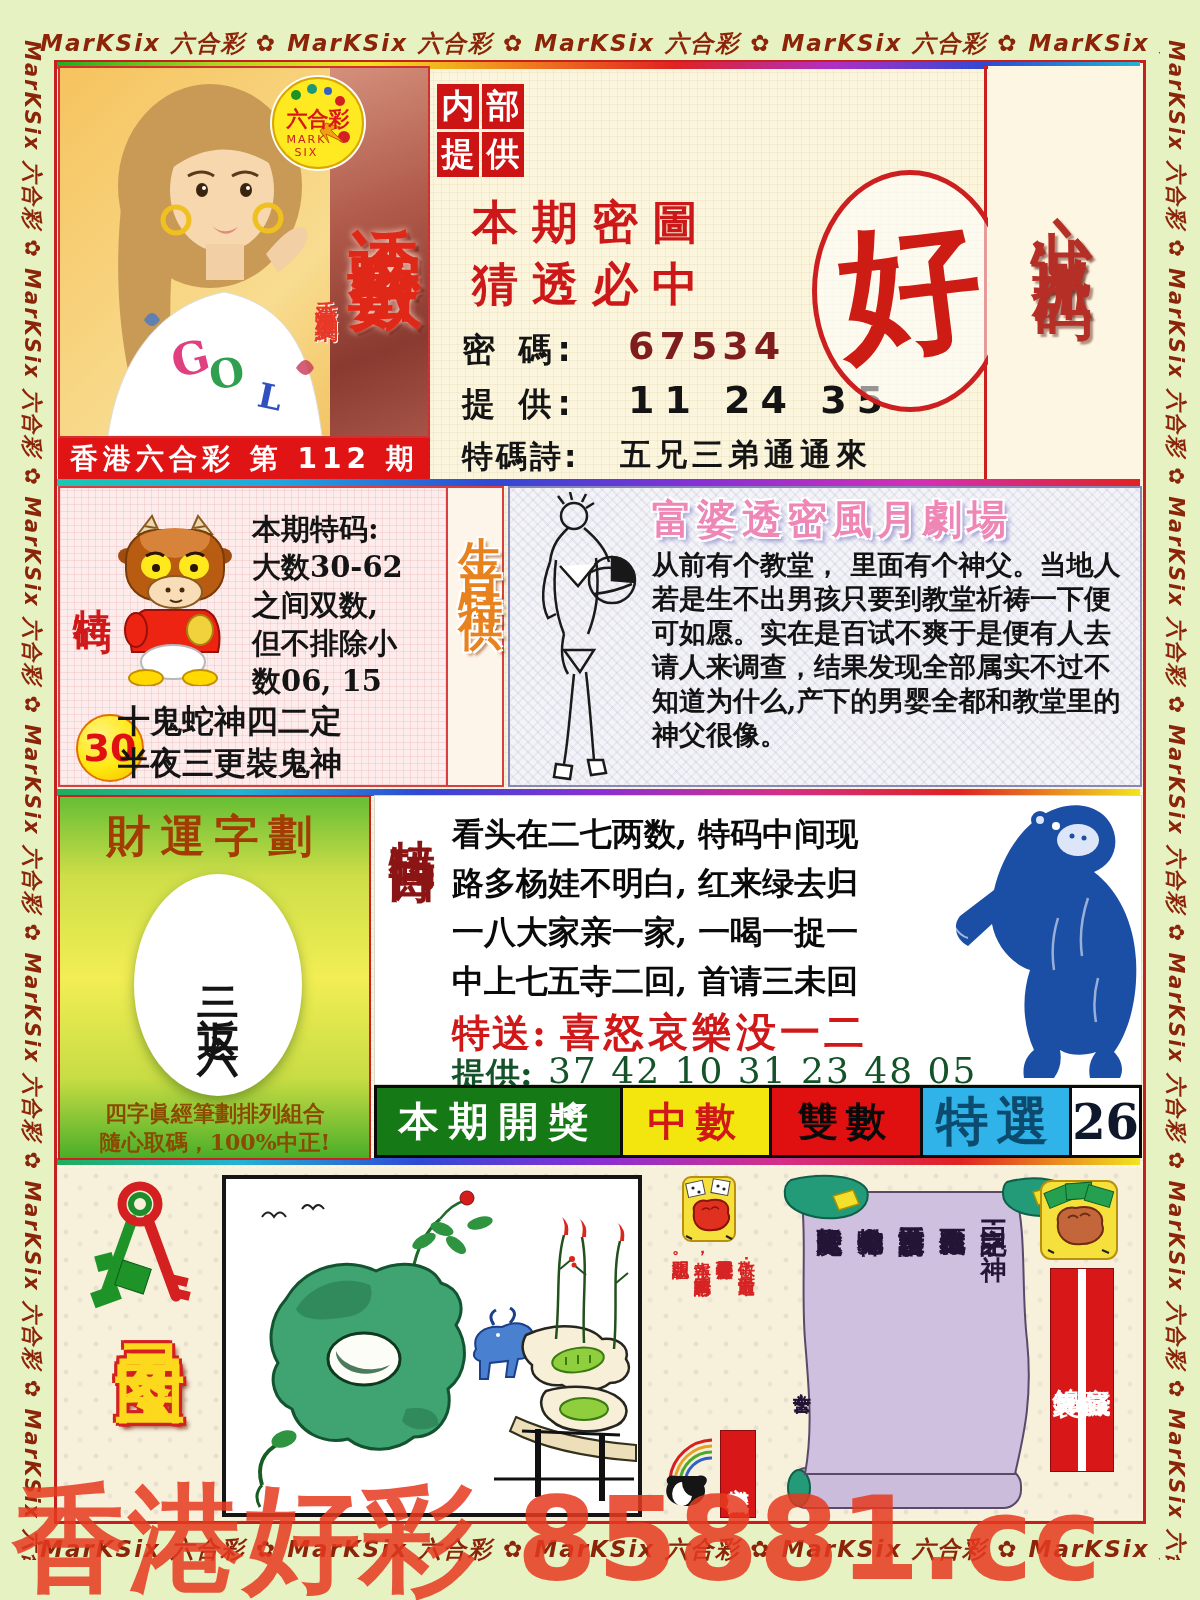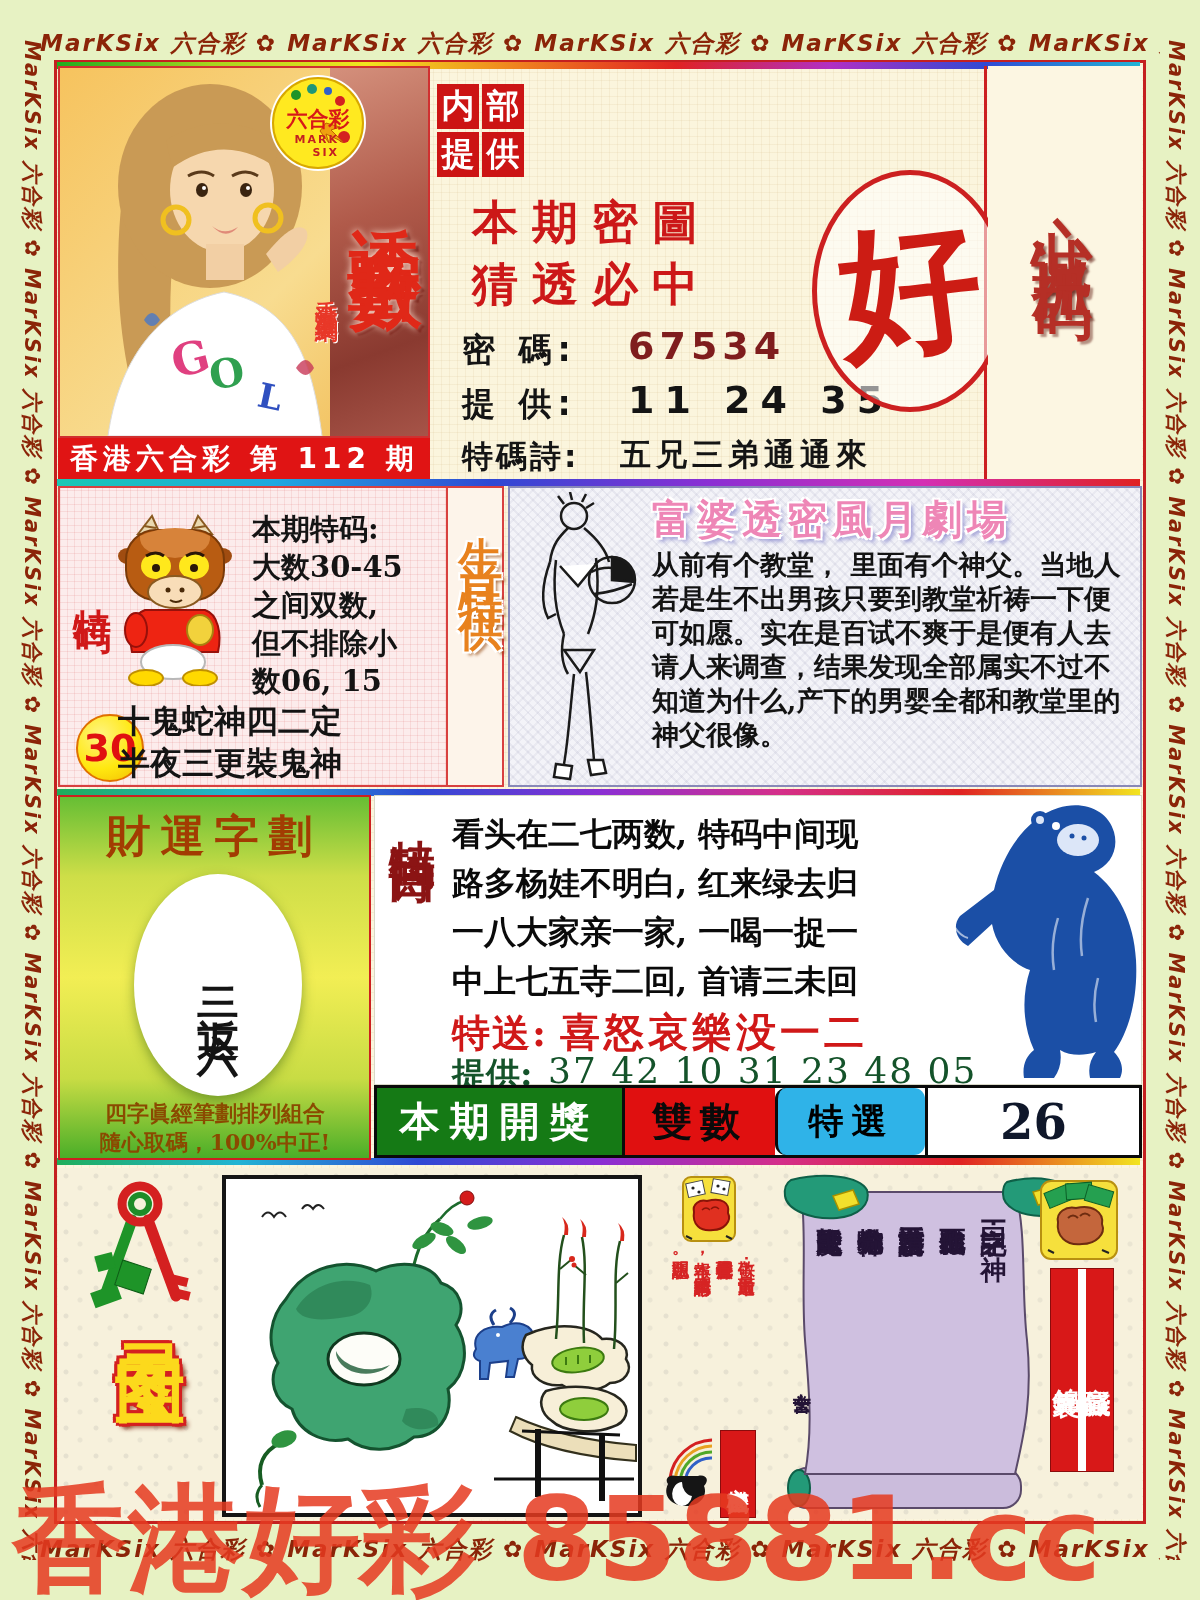--- a/index.html
+++ b/index.html
@@ -99,21 +99,21 @@
   <div class="abs" style="left:272px;top:77px;width:88px;height:88px;border-radius:50%;background:#ffe920;border:2px solid #d8a800;box-shadow:0 0 0 2px #fff;">
     <svg width="88" height="88" viewBox="0 0 88 88" style="position:absolute;left:0;top:0;">
       <circle cx="22" cy="16" r="5" fill="#1e9428"></circle>
         <circle cx="38" cy="10" r="5" fill="#1f9678"></circle>
       <circle cx="54" cy="12" r="4" fill="#3060c8"></circle>
         <circle cx="66" cy="22" r="5" fill="#d42020"></circle>
       <circle cx="70" cy="58" r="6" fill="#d42020"></circle>
       <path d="M52,44 l14,4 l-9,3 l12,12 l-17,-8 l3,9 l-9,-12 Z" fill="#f0a010" stroke="#c06000" stroke-width="1"></path>
     </svg>
     <div class="abs" style="left:0;top:26px;width:88px;text-align:center;color:#d81818;font-size:21px;font-weight:bold;">六合彩</div>
-    <div class="abs" style="left:0;top:54px;width:65px;text-align:right;color:#c42020;font-size:11px;font-weight:bold;letter-spacing:2px;">MARK SIX</div>
+    <div class="abs" style="left:0;top:54px;width:65px;text-align:center;color:#c42020;font-size:11px;font-weight:normal;letter-spacing:2px;">MARK SIX</div>
   </div>
 
   <div class="abs vtext serif" style="left:336px;top:168px;height:266px;font-size:74px;font-weight:bold;color:#e02818;letter-spacing:16px;text-shadow:0 0 7px #ffd8c8,3px 3px 2px #6e1008;">透密數</div>
   <div class="abs vtext" style="left:312px;top:282px;height:160px;font-size:23px;font-weight:bold;color:#e83828;letter-spacing:5px;text-shadow:1px 1px 0 #fff;">香港富婆網</div>
 
   <div class="abs" style="left:58px;top:438px;width:372px;height:41px;background:#e01414;color:#fff;font-size:28px;font-weight:bold;letter-spacing:5px;display:flex;align-items:center;padding-left:12px;box-sizing:border-box;">香港六合彩 第 112 期</div>
 
   <div class="stampgrid">
     <div class="stampcell">内</div>
     <div class="stampcell">部</div>
@@ -161,21 +161,21 @@
     <path d="M45,96 L105,96 C118,100 122,120 118,138 L32,138 C28,120 32,100 45,96 Z" fill="#ee2412" stroke="#98100a" stroke-width="2"></path>
     <ellipse cx="100" cy="116" rx="13" ry="15" fill="#f2d23c" stroke="#a88210" stroke-width="2"></ellipse>
     <ellipse cx="36" cy="116" rx="11" ry="17" fill="#ee2412" stroke="#98100a" stroke-width="2"></ellipse>
     <ellipse cx="73" cy="148" rx="32" ry="17" fill="#ffffff" stroke="#b8b8b8" stroke-width="2"></ellipse>
     <ellipse cx="46" cy="164" rx="17" ry="8" fill="#ffd900" stroke="#c09000" stroke-width="2"></ellipse>
     <ellipse cx="100" cy="164" rx="17" ry="8" fill="#ffd900" stroke="#c09000" stroke-width="2"></ellipse>
   </svg>
   <div class="abs vtext" style="left:66px;top:578px;height:120px;font-size:38px;font-weight:bold;color:#d01818;letter-spacing:10px;">特码</div>
   <div class="abs" style="left:76px;top:714px;width:64px;height:64px;border-radius:50%;background:radial-gradient(circle at 35% 30%,#fff480,#ffe810 55%,#f0b800);border:2px solid #e07000;display:flex;align-items:center;justify-content:center;font-size:38px;font-weight:bold;color:#e01010;">30</div>
   <div class="abs pre serif" style="left:252px;top:510px;font-size:29px;font-weight:bold;line-height:38px;color:#141414;">本期特码:
-大数30-45
+大数30-62
 之间双数,
 但不排除小
 数06, 15</div>
   <div class="abs pre serif" style="left:118px;top:700px;font-size:32px;font-weight:bold;line-height:42px;color:#141414;">十鬼蛇神四二定
 半夜三更裝鬼神</div>
   <div class="abs" style="left:446px;top:488px;width:56px;height:297px;background:#fdf4ea;border-left:2px solid #d84040;box-sizing:border-box;">
     <div class="vtext serif outline-white" style="position:absolute;left:4px;top:14px;height:285px;font-size:44px;font-weight:bold;color:#e8821e;letter-spacing:24px;">生肖特供</div>
   </div>
 
   <div class="abs weave" style="left:508px;top:486px;width:634px;height:301px;border:2px solid #8888b8;box-sizing:border-box;"></div>
@@ -230,22 +230,23 @@
     <circle cx="134" cy="38" r="2.5" fill="#1b4fa6"></circle>
       <circle cx="146" cy="40" r="2.5" fill="#1b4fa6"></circle>
     <circle cx="102" cy="22" r="9" fill="#1b4fa6"></circle>
       <circle cx="102" cy="22" r="4" fill="#dce6f8"></circle>
     <path d="M150,100 q-10,30 -6,58 M120,120 q-8,26 -4,52 M160,180 q-6,22 -2,44" stroke="#ffffff" stroke-width="2.5" fill="none" opacity="0.55"></path>
     <path d="M16,128 q6,10 14,12" stroke="#fff" stroke-width="2" fill="none" opacity="0.6"></path>
   </svg>
 
   <div class="drawstrip">
     <div class="dcell" style="width:245px;background:#157a15;color:#fff;font-size:40px;letter-spacing:10px;">本期開獎</div>
+    <div class="dcell" style="width:150px;background:#f2e60e;color:#d01818;font-size:40px;letter-spacing:8px;">中數</div>
     <div class="dcell" style="width:153px;background:#e01010;color:#0a0a0a;font-size:40px;letter-spacing:8px;">雙數</div>
-    <div class="dcell" style="width:150px;background:#2fb3e8;color:#000000;font-size:35px;letter-spacing:8px;border-radius:11px;">特選</div>
+    <div class="dcell" style="width:150px;background:#2fb3e8;color:#0c4a6e;font-size:52px;letter-spacing:8px;">特選</div>
     <div class="dcell serif" style="flex:1;background:#fff;color:#0f172a;font-size:48px;">26</div>
   </div>
 
   <div class="abs squiggle" style="left:58px;top:1168px;width:1084px;height:351px;"></div>
 
   <svg class="abs" style="left:88px;top:1178px;" width="104" height="146" viewBox="0 0 104 146">
     <line x1="44" y1="42" x2="16" y2="120" stroke="#1e9428" stroke-width="11" stroke-linecap="round"></line>
     <rect x="4" y="110" width="28" height="16" fill="#1e9428" transform="rotate(-20 18 118)"></rect>
     <rect x="30" y="86" width="30" height="26" fill="#1e9428" stroke="#0c5c14" transform="rotate(18 45 99)"></rect>
     <rect x="8" y="76" width="18" height="16" fill="#1e9428" transform="rotate(-15 17 84)"></rect>

